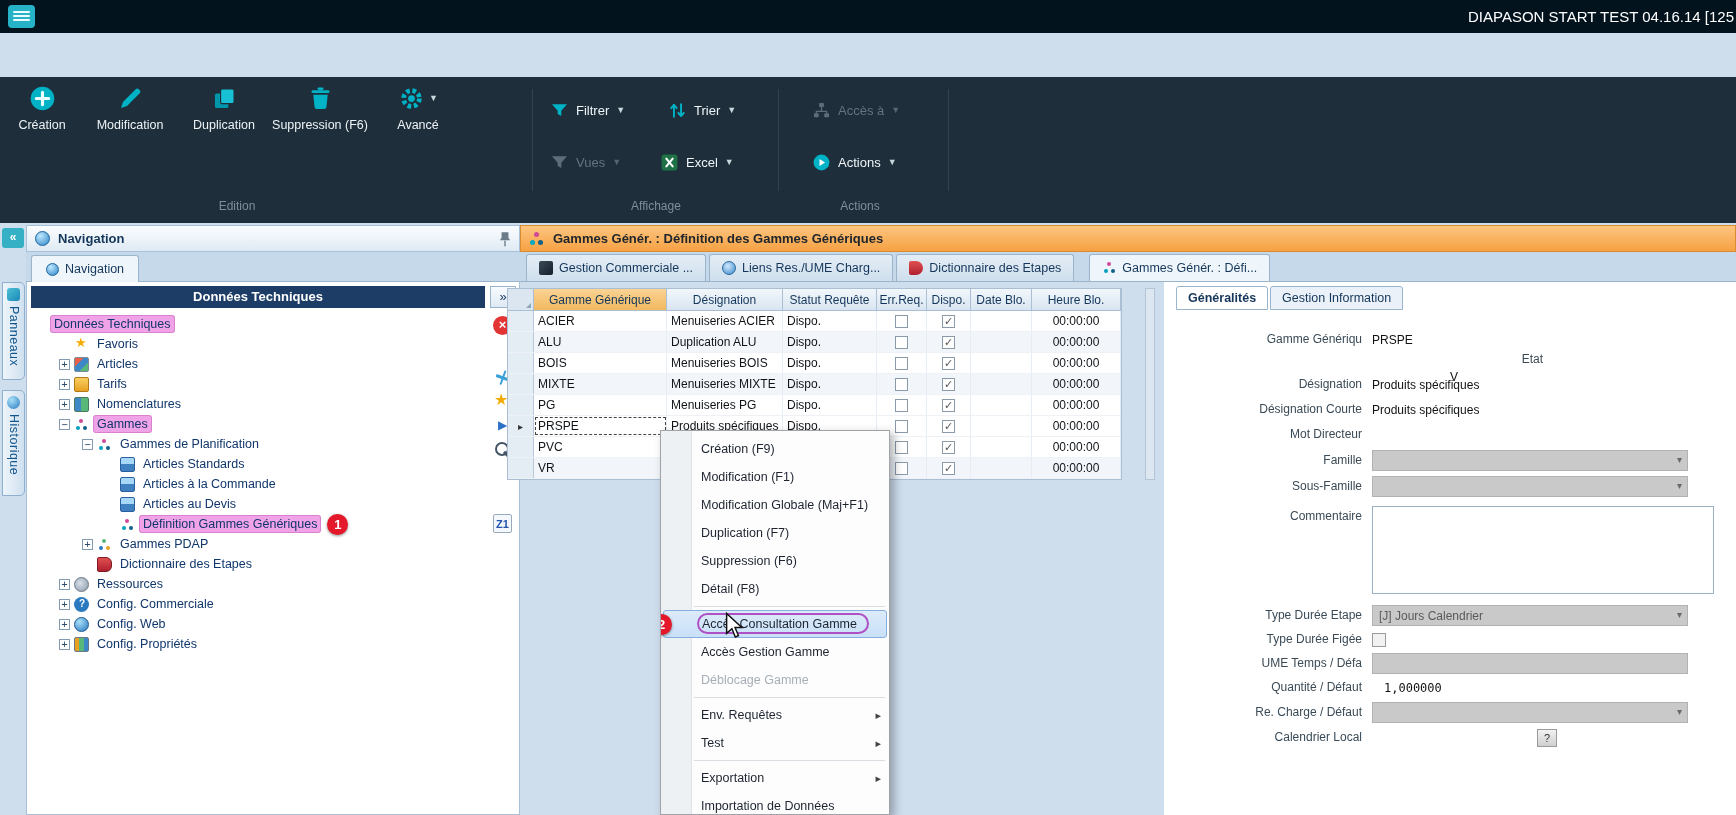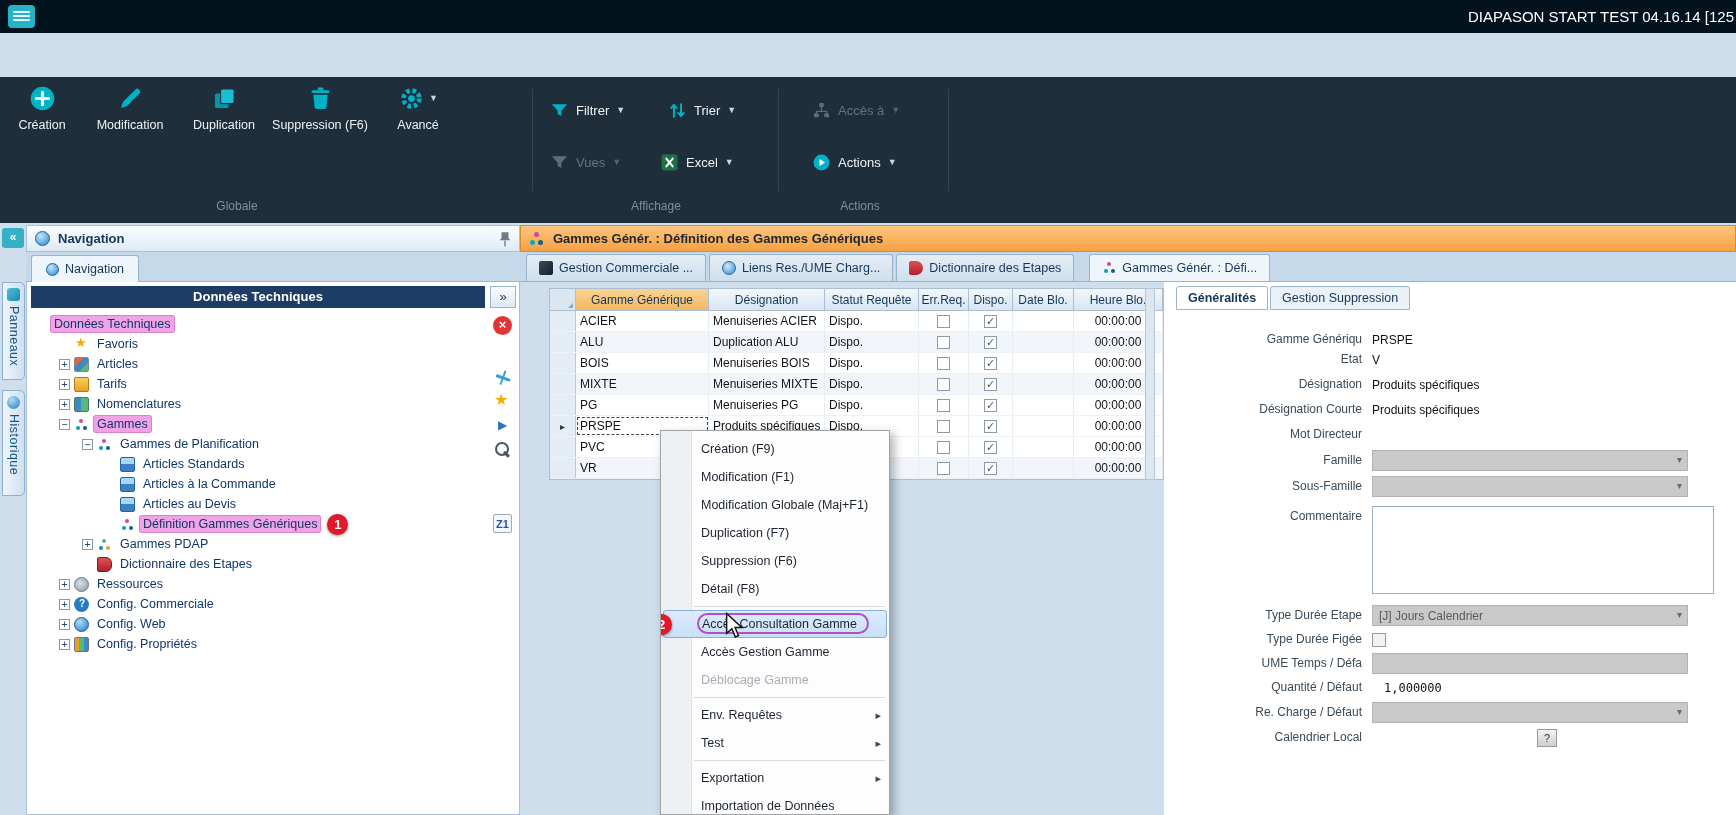--- a/index.html
+++ b/index.html
@@ -91,21 +91,21 @@
 .content-tabs{position:absolute;left:520px;top:252px;width:1216px;height:30px;background:#c6d9ea;display:flex;align-items:flex-end;padding-left:6px;gap:3px;border-bottom:1px solid #9ab4cc;}
 .ctab{height:27px;display:flex;align-items:center;gap:6px;padding:0 12px;background:linear-gradient(#e4edf5,#cfdfee);border:1px solid #9ab4cc;border-bottom:none;border-radius:3px 3px 0 0;font-size:12.5px;color:#14365a;white-space:nowrap;}
 .ctab.active{background:#eff6fb;margin-left:12px;}
 .ci{width:14px;height:14px;flex:none;position:relative;}
 .ci-cube{background:linear-gradient(135deg,#3a4a58,#141e2a);border-radius:2px;}
 .ci-links{background:radial-gradient(circle at 40% 35%,#cfe8ff,#3a88c8);border-radius:50%;border:1px solid #2a6aa0;}
 .ci-book{background:linear-gradient(180deg,#e05050,#b02030);border-radius:2px 7px 7px 2px;}
 .ci-dots::before{content:"";position:absolute;width:4px;height:4px;border-radius:50%;background:#00a0c0;left:2px;top:8px;box-shadow:7px 0 0 #106088,3px -7px 0 #d04898;}
 
 
-.grid{position:absolute;left:549px;top:288px;width:615px;height:192px;background:#fff;border:1px solid #aabfd4;}
+.grid{position:absolute;left:507px;top:288px;width:615px;height:192px;background:#fff;border:1px solid #aabfd4;}
 .grid-header{display:flex;height:22px;background:linear-gradient(#f2f7fb,#d8e5f1);border-bottom:1px solid #aabfd4;}
 .hcell{border-right:1px solid #aabfd4;font-size:12px;color:#14365a;display:flex;align-items:center;justify-content:center;flex:none;}
 .hcell.sorted{background:linear-gradient(#fad394,#f2b85f);}
 .corner{width:26px;background:#dbe6f0;position:relative;}
 .corner::after{content:"";position:absolute;right:2px;bottom:2px;border-left:5px solid transparent;border-bottom:5px solid #8fa6ba;}
 .grid-row{display:flex;height:21px;border-bottom:1px solid #eef2f6;background:#fff;}
 .grid-row.alt{background:#f2f6fa;}
 .grid-row.sel{background:#fff;}
 .gcell{border-right:1px solid #e6edf4;display:flex;align-items:center;padding:0 4px;font-size:12px;color:#101418;overflow:hidden;white-space:nowrap;flex:none;}
 .c-sel{width:26px;background:#e4ecf4;border-right:1px solid #b9c9d9;justify-content:center;padding:0;}
@@ -255,21 +255,21 @@
       <span class="sicon"><svg width="19" height="19" viewBox="0 0 24 24">
             <circle cx="12" cy="12" r="10" fill="#00b2c6"></circle>
             <path d="M9.5 7.5l7 4.5-7 4.5z" fill="#fff"></path>
           </svg></span>
       <span>Actions</span>
       <span class="caret">▼</span>
     </div>
 
     <div class="rdivider" style="left:948px"></div>
 
-    <div class="group-label" style="left:6px;width:462px">Globale</div>
+    <div class="group-label" style="left:6px;width:462px">Edition</div>
     <div class="group-label" style="left:534px;width:244px">Affichage</div>
     <div class="group-label" style="left:780px;width:160px">Actions</div>
   </div>
 
   <div class="panel-collapse">«</div>
   <div class="vtab" style="top:282px;height:98px">
     <span class="vicon vi-pan"></span>
     <span class="vlabel">Panneaux</span>
   </div>
   <div class="vtab" style="top:390px;height:106px">
@@ -542,28 +542,28 @@
           <span class="gcell c-date"></span>
           <span class="gcell c-heure">00:00:00</span>
         </div>
       </div>
   </div>
   <div class="grid-scroll"></div>
 
   <div class="details">
     <div class="dtabs">
       <div class="dtab active">Généralités</div>
-      <div class="dtab">Gestion Suppression</div>
+      <div class="dtab">Gestion Information</div>
     </div>
     <div class="dfields">
         <div class="field" style="top: 47px;">
           <span class="flabel">Gamme Génériqu</span>
           <span class="fvalue">PRSPE</span>
         </div>
-        <div class="field" style="top: 67px;">
+        <div class="field" style="top: 67px; flex-direction: column;">
           <span class="flabel">Etat</span>
           <span class="fvalue">V</span>
         </div>
         <div class="field" style="top: 92px;">
           <span class="flabel">Désignation</span>
           <span class="fvalue">Produits spécifiques</span>
         </div>
         <div class="field" style="top: 117px;">
           <span class="flabel">Désignation Courte</span>
           <span class="fvalue">Produits spécifiques</span>

